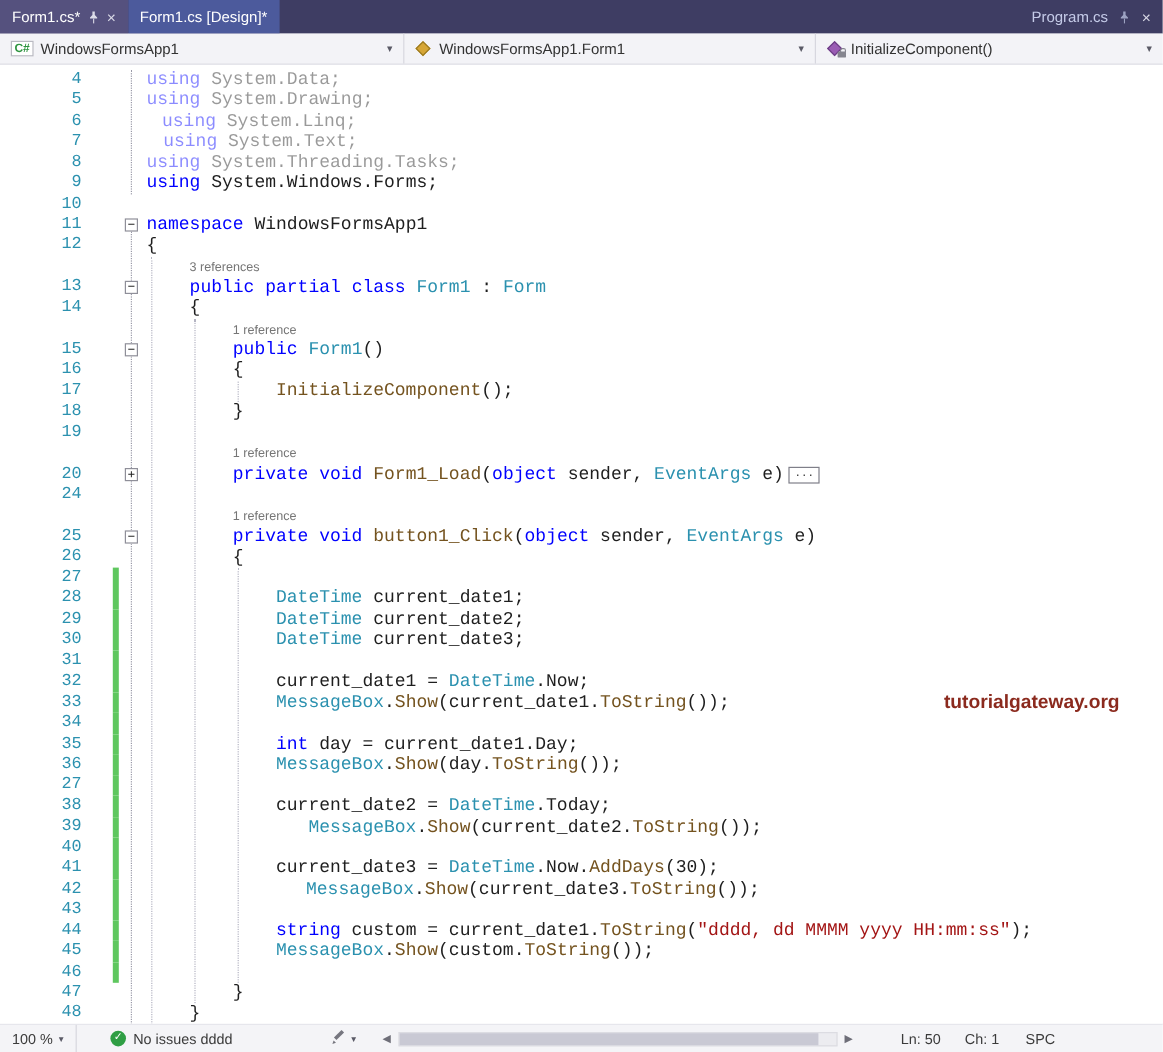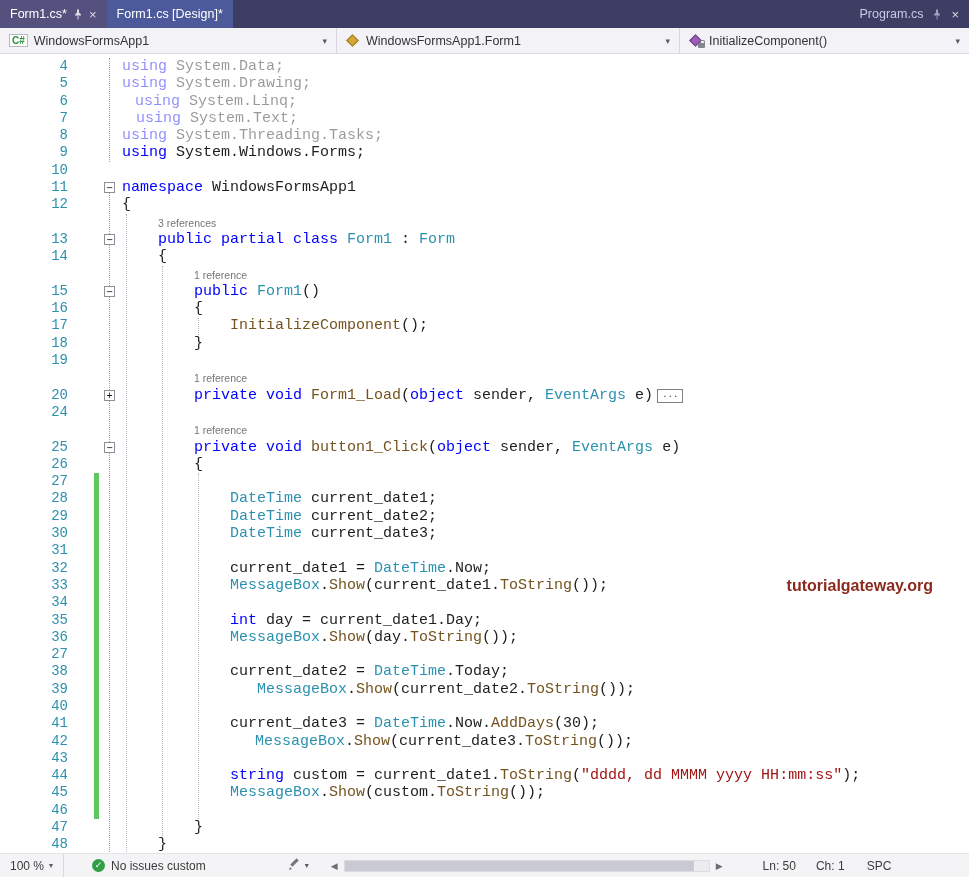--- a/index.html
+++ b/index.html
@@ -354,21 +354,21 @@
       </div>
   </main>
 
   <footer class="statusbar">
     <div class="zoom">
       <span>100 %</span>
       <span class="sb-arrow">▾</span>
     </div>
     <div class="issues">
       <span class="check-circle">✓</span>
-      <span>No issues custom</span>
+      <span>No issues dddd</span>
     </div>
     <div class="cleanup">
       <span>
         <svg width="13" height="13" viewBox="0 0 13 13">
             <rect x="5" y="0" width="3" height="9" transform="rotate(45 6.5 4.5)" fill="#76767F"></rect>
             <path d="M2 9 L4 11 L1 12 Z" fill="#76767F"></path>
           </svg>
       </span>
       <span class="sb-arrow">▾</span>
     </div>

